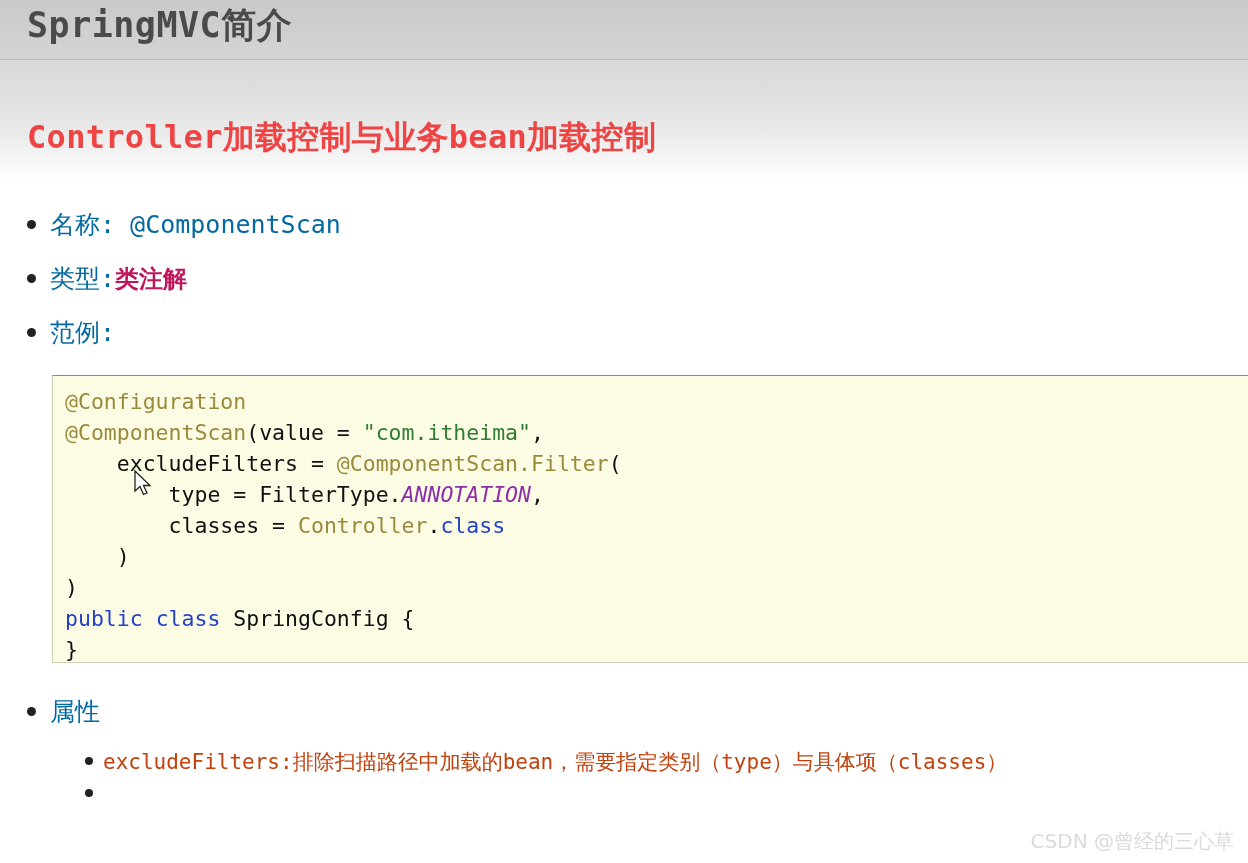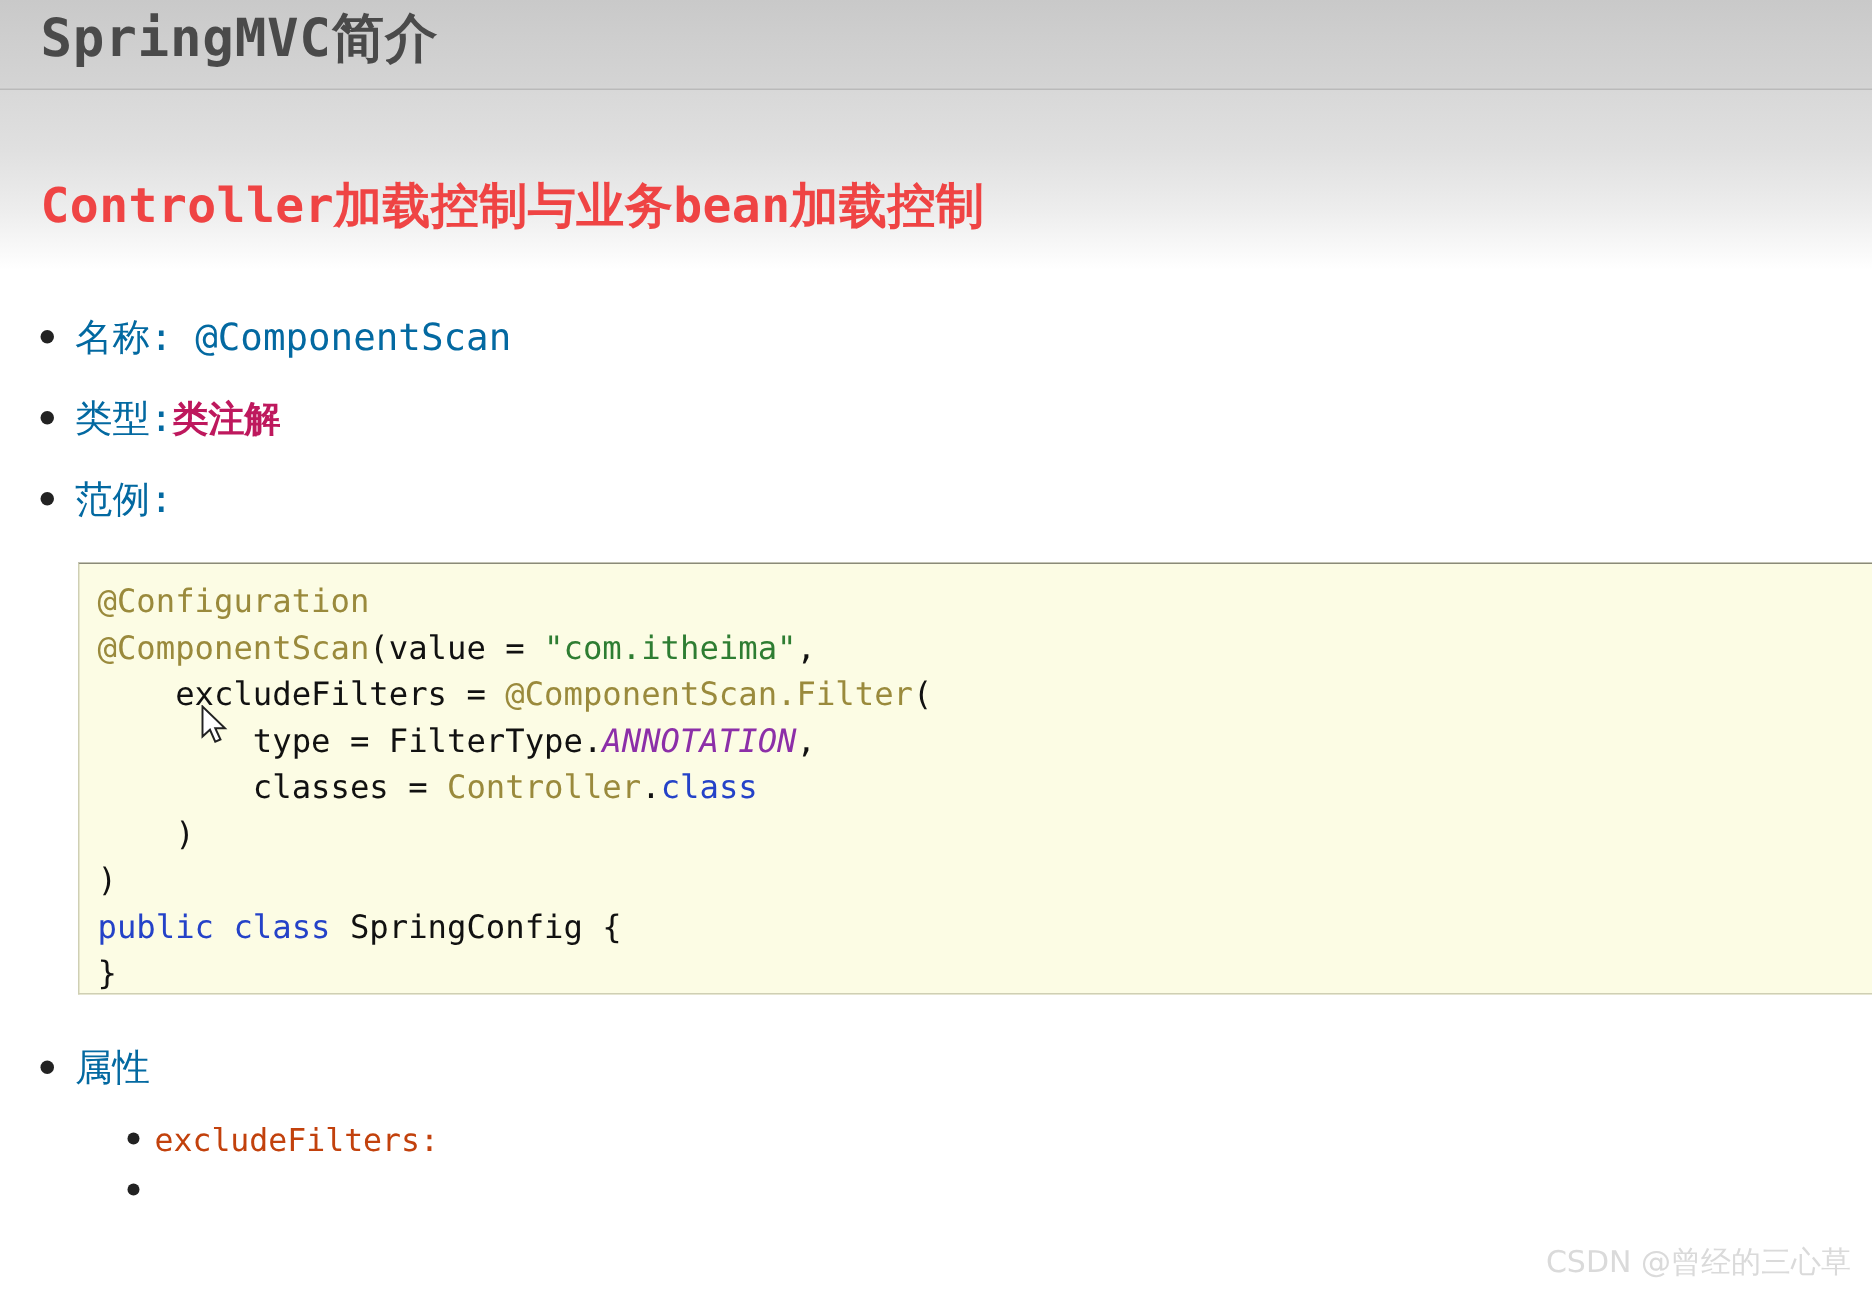--- a/index.html
+++ b/index.html
@@ -200,20 +200,21 @@
 </div>
 
 <div class="bullet-row" style="left:27px; top:695px;">
   <span class="bullet-dot"></span>
   <span class="lvl1-text">属性</span>
 </div>
 
 <div class="bullet-row" style="left:85px; top:748px;">
   <span class="bullet-dot small"></span>
   <span class="lvl2-text">excludeFilters: </span>
+  <span class="lvl2-text">排除扫描路径中加载的bean，需要指定类别（type）与具体项（classes）</span>
 </div>
 
 <div class="bullet-row" style="left:85px; top:793px;">
   <span class="bullet-dot small"></span>
 </div>
 
 <svg class="cursor" viewBox="0 0 18 28">
   <polygon points="1,1 1,21 6,16.5 9.5,24.5 13,23 9.5,15.5 16,15.5" fill="#ffffff" stroke="#222222" stroke-width="1.3"></polygon>
 </svg>
 

